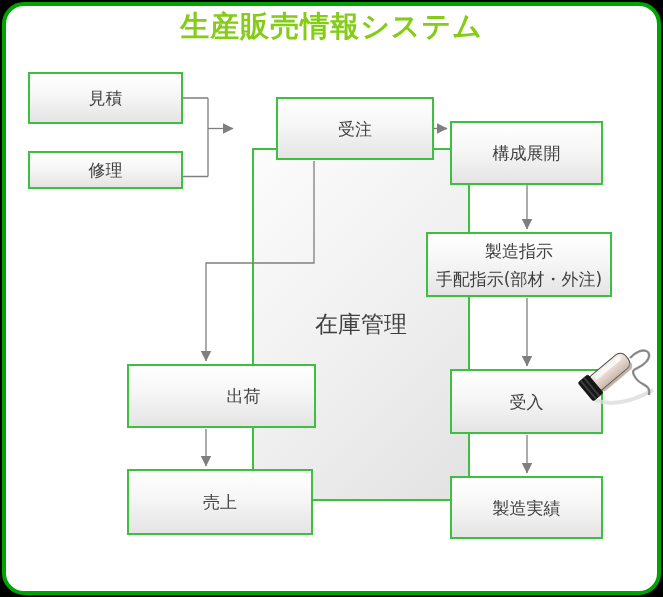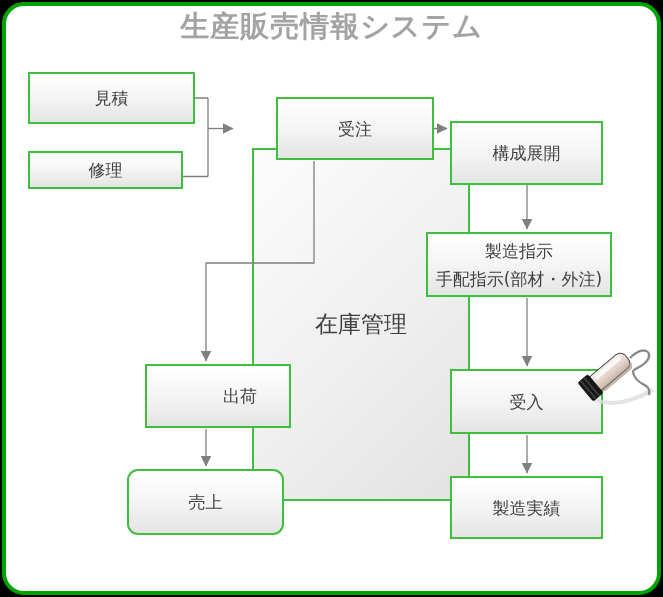--- a/index.html
+++ b/index.html
@@ -7,44 +7,44 @@
     position:relative;width:663px;height:597px;background:#000;overflow:hidden;
     font-family:"DejaVu Sans","Liberation Sans",sans-serif;
   }
   .frame{
     position:absolute;left:2px;top:2px;width:659px;height:593px;
     box-sizing:border-box;background:#fff;
     border:4px solid #00a400;border-radius:22px;
   }
   .title{
     position:absolute;left:0;top:7px;width:663px;text-align:center;
-    font-size:29px;font-weight:bold;color:#a3a3a3;letter-spacing:1px;z-index:5;
+    font-size:29px;font-weight:bold;color:#84cc16;letter-spacing:1px;z-index:5;
   }
   .pool{
     position:absolute;left:252px;top:148px;width:218px;height:353px;
     box-sizing:border-box;border:2px solid #3fbf3f;
     background:linear-gradient(135deg,#fcfcfc 0%,#efefef 55%,#e2e2e2 100%);
     display:flex;align-items:center;justify-content:center;
     font-size:23px;color:#3f3f3f;z-index:1;
   }
   .connectors{position:absolute;left:0;top:0;width:663px;height:597px;z-index:2;pointer-events:none;}
   .node{
     position:absolute;box-sizing:border-box;border:2px solid #3fbf3f;
     background:linear-gradient(180deg,#ffffff 0%,#f6f6f6 45%,#e4e4e4 100%);
     display:flex;flex-direction:column;align-items:center;justify-content:center;
     font-size:17px;color:#3f3f3f;z-index:3;text-align:center;line-height:28px;
   }
-  #node-mitsumori{left:28px;top:72px;width:167px;height:52px;}
+  #node-mitsumori{left:28px;top:72px;width:155px;height:52px;}
   #node-shuri{left:28px;top:151px;width:155px;height:38px;text-align:right;}
   #node-juchu{left:236px;top:97px;width:158px;height:63px;margin-left:40px;}
   #node-kousei-tenkai{left:450px;top:97px;width:153px;height:64px;margin-top:24px;}
   #node-seizo-shiji{left:426px;top:232px;width:186px;height:65px;}
-  #node-shukka{left:145px;top:364px;width:146px;height:64px;padding-left:44px;}
+  #node-shukka{left:127px;top:364px;width:189px;height:64px;padding-left:44px;}
   #node-ukeire{left:450px;top:369px;width:153px;height:65px;}
-  #node-uriage{left:127px;top:469px;width:157px;height:66px;border-radius:11px;}
+  #node-uriage{left:127px;top:469px;width:186px;height:66px;}
   #node-seizo-jisseki{left:450px;top:476px;width:153px;height:63px;}
   .scanner{position:absolute;left:573px;top:340px;width:86px;height:70px;z-index:4;}
 </style>
 </head>
 <body>
 
 <div class="stage">
 
   <div class="frame"></div>
 

